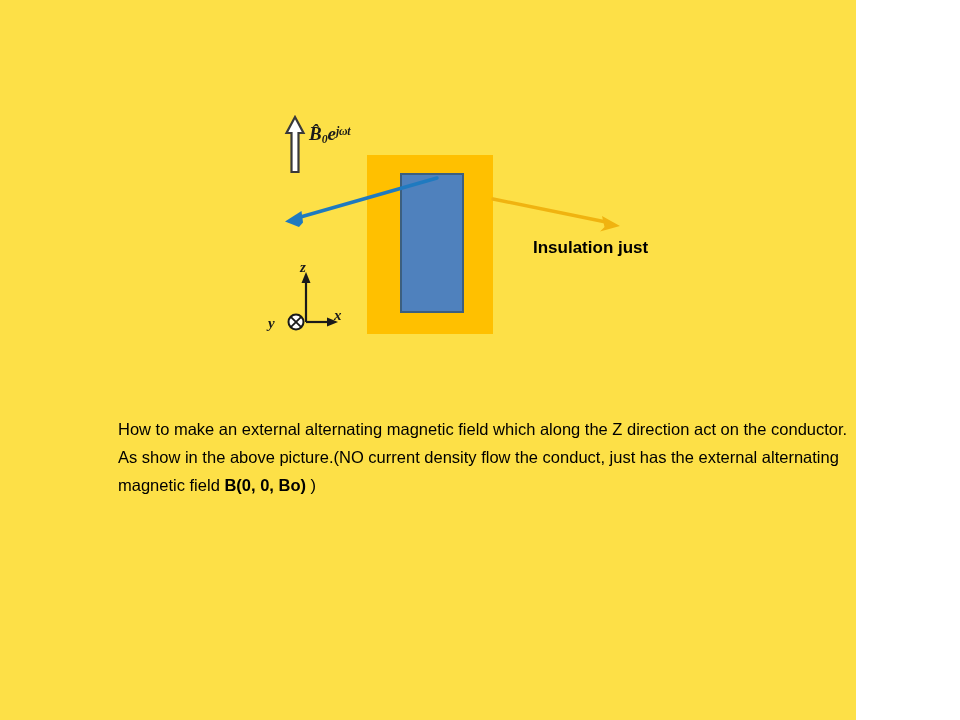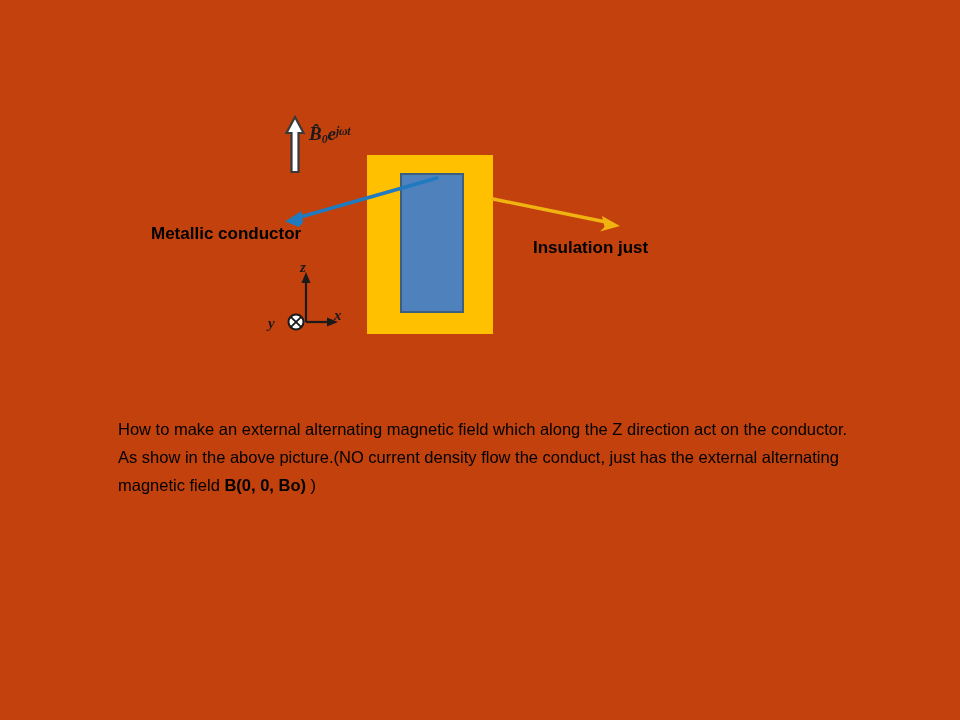--- a/index.html
+++ b/index.html
@@ -12,23 +12,24 @@
     height: 720px;
     position: relative;
     overflow: hidden;
     font-family: "Liberation Sans", sans-serif;
     color: #000000;
   }
 
   #slide {
     position: absolute;
     left: 0; top: 0;
-    width: 960px;
+    width: 820px;
     height: 720px;
-    background: #c2410c;
+    background: #fde047;
+    padding-left: 36px;
   }
 
   
   .insulation-rect {
     position: absolute;
     left: 367px;
     top: 155px;
     width: 126px;
     height: 179px;
     background: #FFC000;
@@ -167,19 +168,18 @@
   </svg>
 
   <div id="field-formula">
     <span class="hat">B̂</span><sub>0</sub><span>e</span><sup>jωt</sup>
   </div>
 
   <div class="axis-label" id="axis-label-z">z</div>
   <div class="axis-label" id="axis-label-x">x</div>
   <div class="axis-label" id="axis-label-y">y</div>
 
-  <div class="label-bold" id="metallic-conductor-label">Metallic conductor</div>
 
   <div class="label-bold" id="insulation-layer-label">Insulation just</div>
 
   <div id="body-paragraph"><span>How to make an external alternating magnetic field which along the Z direction act on the conductor. As show in the above picture.(NO current density flow the conduct, just has the external alternating magnetic field </span><span class="emph">B(0, 0, Bo)</span><span> )</span></div>
 
 </div>
 
 </body></html>

